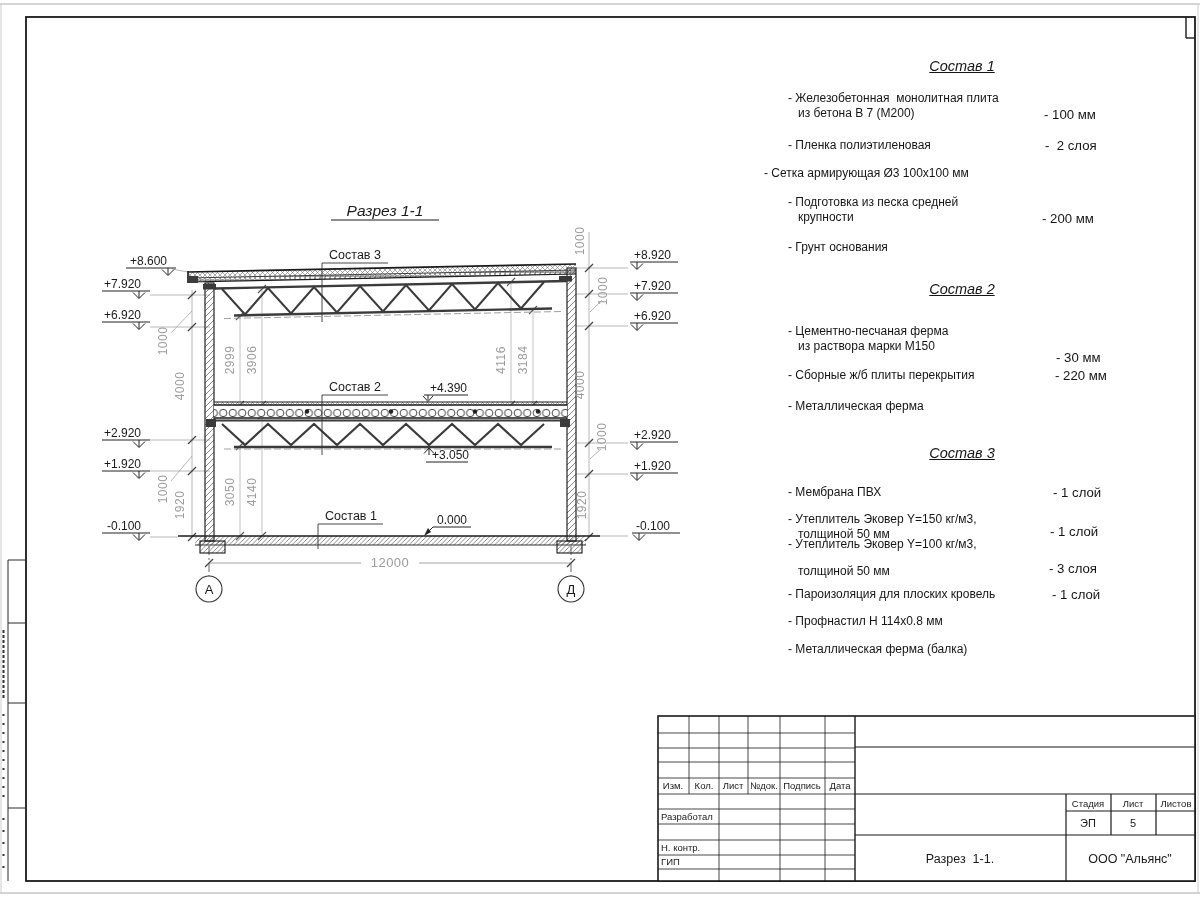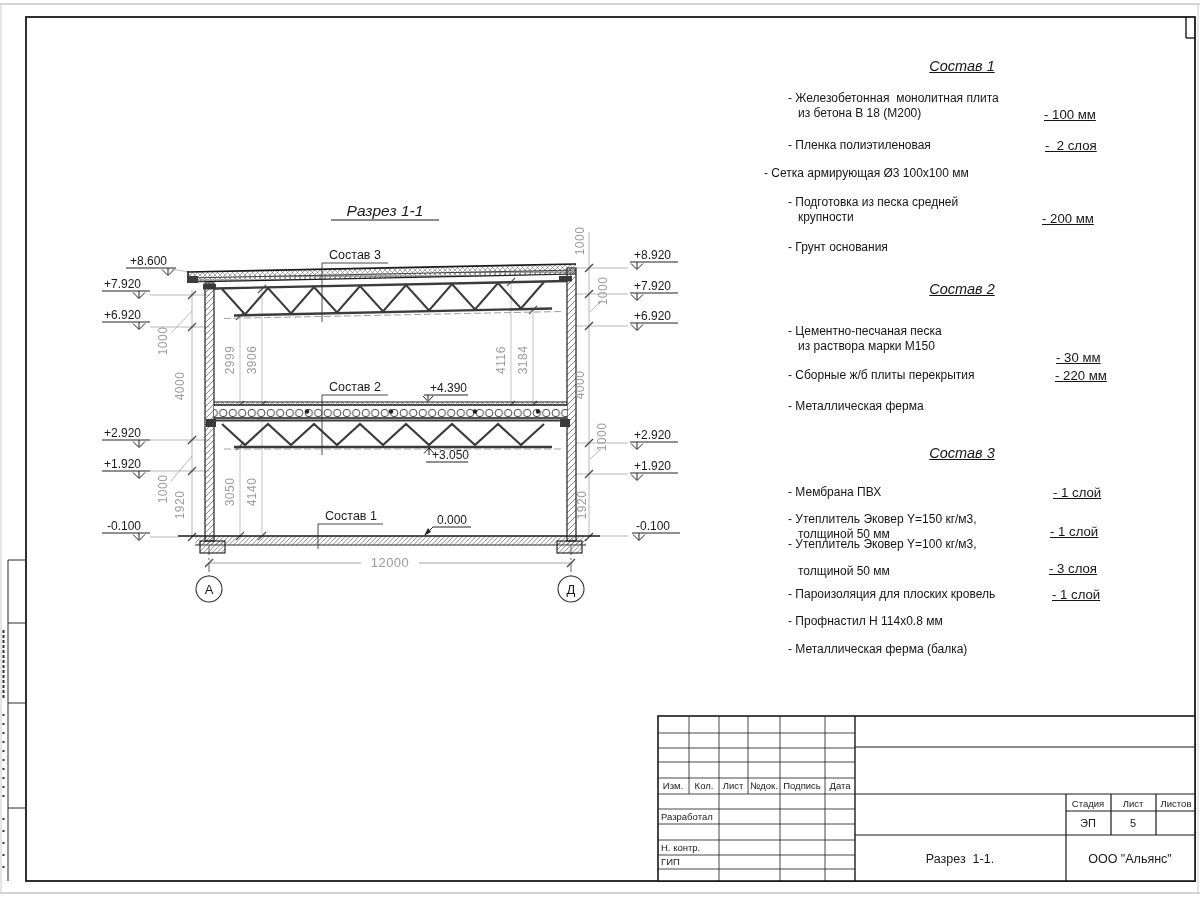--- a/index.html
+++ b/index.html
@@ -3,21 +3,21 @@
 <meta charset="utf-8">
 <style>
   html,body{margin:0;padding:0;background:#f4f4f2;}
   .sheet{position:relative;width:1200px;height:900px;background:#ffffff;overflow:hidden;
          font-family:"Liberation Sans", sans-serif;}
   svg{position:absolute;left:0;top:0;font-family:"Liberation Sans", sans-serif;}
   .comps{position:absolute;left:0;top:0;width:1200px;height:900px;pointer-events:none;}
   .ch{position:absolute;width:210px;text-align:center;font-style:italic;font-size:14.5px;
       text-decoration:underline;color:#151515;white-space:pre;}
   .cl{position:absolute;font-size:12px;color:#151515;white-space:pre;}
-  .cv{position:absolute;font-size:13.2px;color:#151515;white-space:pre;text-decoration:underline;}
+  .cv{position:absolute;font-size:13.2px;color:#151515;white-space:pre;}
   
   .tk{font-size:12px;fill:#1a1a1a;}
   .tg{font-size:12px;fill:#9c9c9c;letter-spacing:0.5px;}
   .tl{font-size:12.5px;fill:#1a1a1a;}
   .tt{font-size:15.5px;font-style:italic;fill:#1a1a1a;}
   .tb{font-size:9.5px;fill:#1a1a1a;}
   .tb2{font-size:11px;fill:#1a1a1a;}
   .tb3{font-size:12.5px;fill:#1a1a1a;}
   .tax{font-size:13px;fill:#1a1a1a;}
 </style>
@@ -351,32 +351,32 @@
     <text class="tb2" x="1133" y="827" text-anchor="middle">5</text>
     <text class="tb3" x="960" y="863" text-anchor="middle" xml:space="preserve">Разрез  1-1.</text>
     <text class="tb3" x="1130" y="863" text-anchor="middle">ООО "Альянс"</text>
   </g>
 </svg>
 
 <div class="comps">
 
   <div class="ch" style="left:857px;top:58px">Состав 1</div>
   <div class="cl" style="left:788px;top:91px">- Железобетонная  монолитная плита</div>
-  <div class="cl" style="left:798px;top:106px">из бетона В 18 (М200)</div>
+  <div class="cl" style="left:798px;top:106px">из бетона В 7 (М200)</div>
   <div class="cv" style="left:1044px;top:107px">- 100 мм</div>
   <div class="cl" style="left:788px;top:138px">- Пленка полиэтиленовая</div>
   <div class="cv" style="left:1045px;top:138px">-  2 слоя</div>
   <div class="cl" style="left:764px;top:166px">- Сетка армирующая Ø3 100х100 мм</div>
   <div class="cl" style="left:788px;top:195px">- Подготовка из песка средней</div>
   <div class="cl" style="left:798px;top:210px">крупности</div>
   <div class="cv" style="left:1042px;top:211px">- 200 мм</div>
   <div class="cl" style="left:788px;top:240px">- Грунт основания</div>
 
   <div class="ch" style="left:857px;top:281px">Состав 2</div>
-  <div class="cl" style="left:788px;top:324px">- Цементно-песчаная песка</div>
+  <div class="cl" style="left:788px;top:324px">- Цементно-песчаная ферма</div>
   <div class="cl" style="left:798px;top:339px">из раствора марки М150</div>
   <div class="cv" style="left:1056px;top:350px">- 30 мм</div>
   <div class="cl" style="left:788px;top:368px">- Сборные ж/б плиты перекрытия</div>
   <div class="cv" style="left:1055px;top:368px">- 220 мм</div>
   <div class="cl" style="left:788px;top:399px">- Металлическая ферма</div>
 
   <div class="ch" style="left:857px;top:445px">Состав 3</div>
   <div class="cl" style="left:788px;top:485px">- Мембрана ПВХ</div>
   <div class="cv" style="left:1053px;top:485px">- 1 слой</div>
   <div class="cl" style="left:788px;top:512px">- Утеплитель Эковер Y=150 кг/м3,</div>

